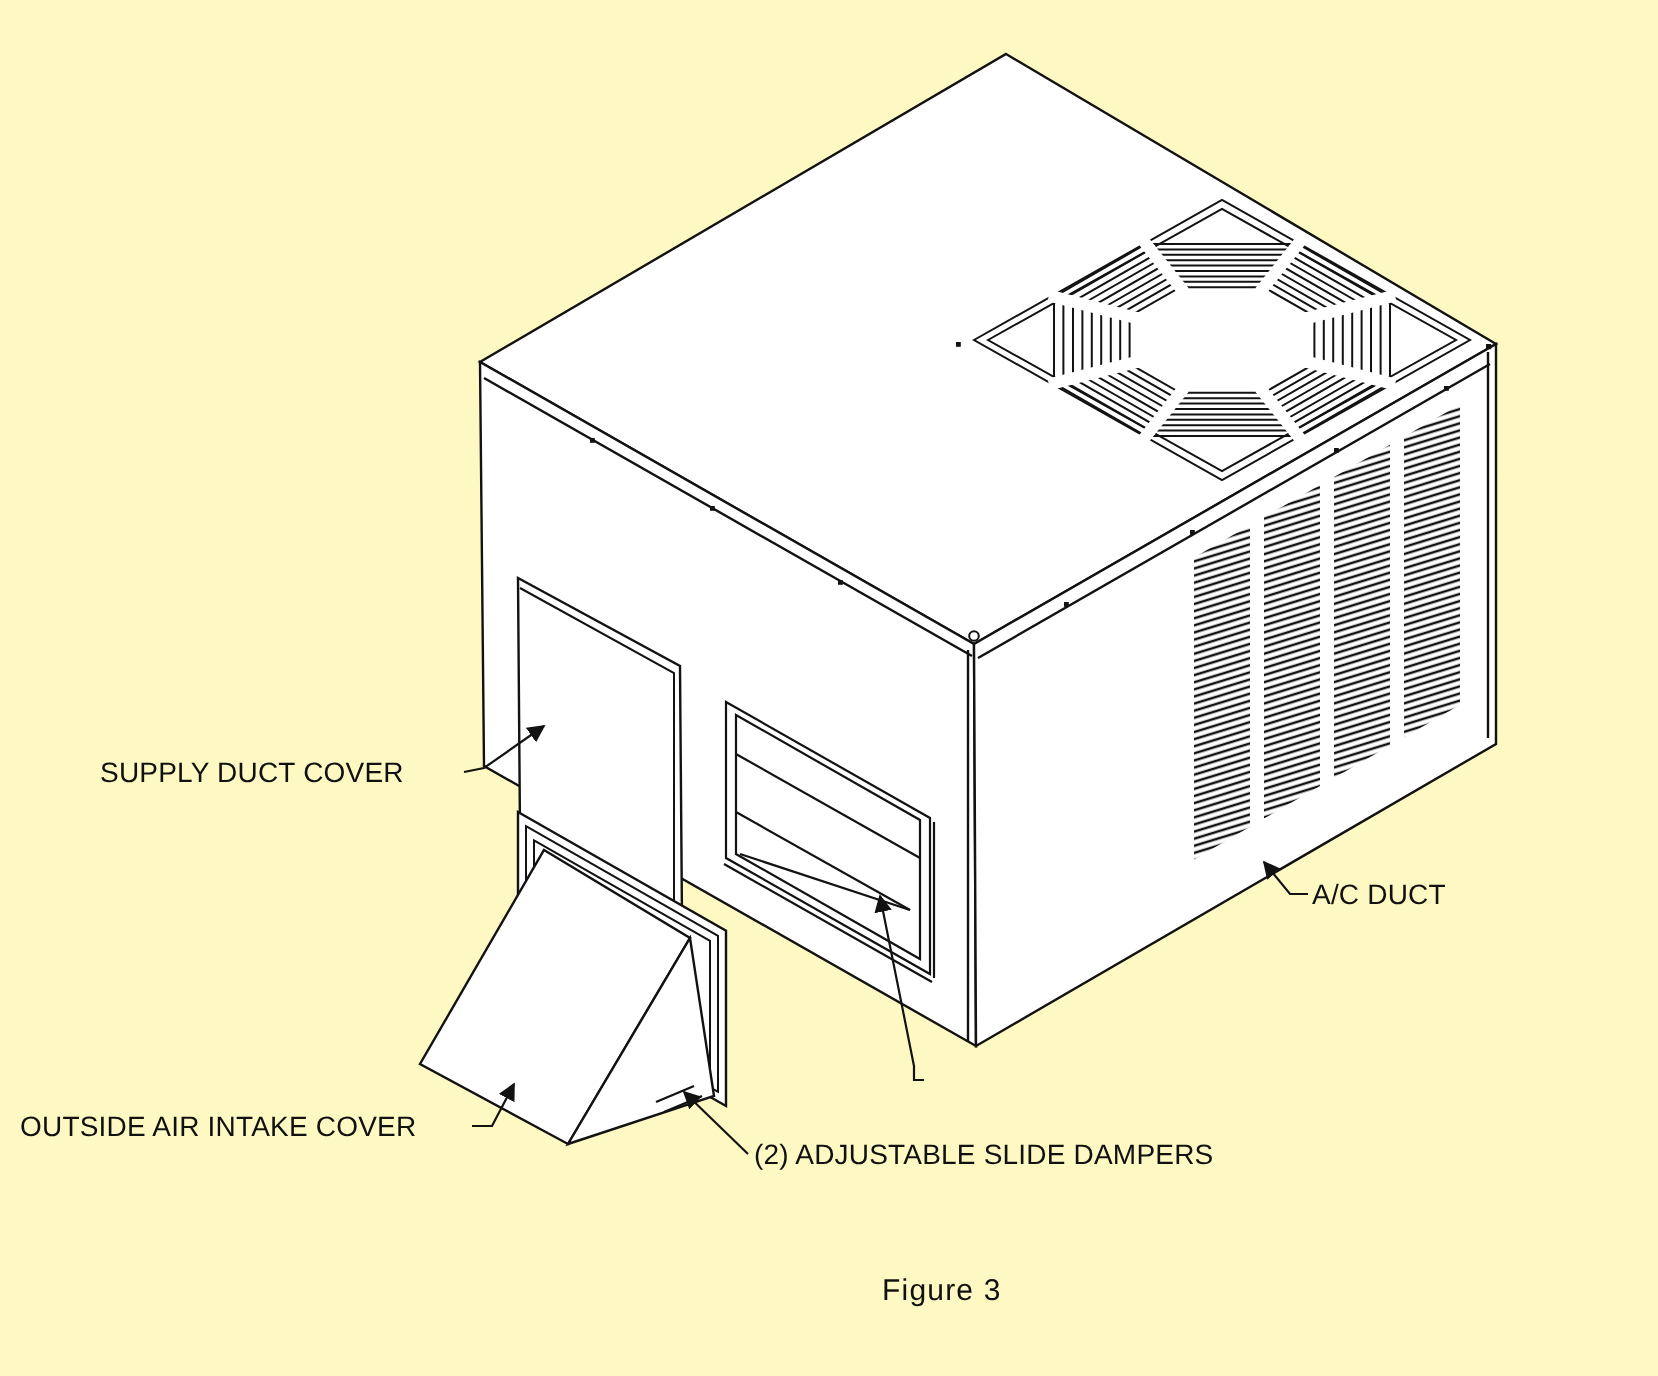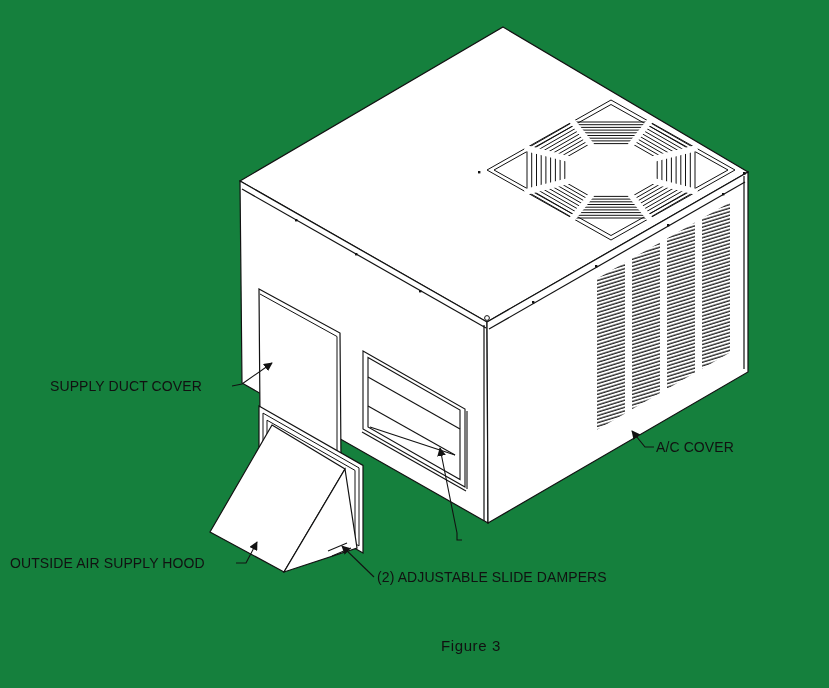--- a/index.html
+++ b/index.html
@@ -1,17 +1,17 @@
 <!DOCTYPE html>
 <html><head>
 <meta charset="utf-8">
 <style>
   html,body{margin:0;padding:0;background:#ffffff;}
   .stage{
-    position:relative;width:829px;height:688px;background:#15803d;overflow:hidden;
+    position:relative;width:829px;height:688px;background:#fef9c3;overflow:hidden;
     font-family:"Liberation Sans", sans-serif;
   }
   .stage svg{position:absolute;left:0;top:0;}
   .lbl{
     position:absolute;white-space:nowrap;color:#111111;
     font-size:14px;line-height:15px;letter-spacing:0.1px;
   }
   .cap{
     position:absolute;white-space:nowrap;color:#111111;
     font-size:15px;line-height:16px;letter-spacing:0.6px;
@@ -121,21 +121,21 @@
       <polyline marker-end="url(#arrow)" points="232,386 242,384 272,363"></polyline>
       <polyline marker-end="url(#arrow)" points="236,563 246,563 257,542"></polyline>
       <polyline marker-end="url(#arrow)" points="462,540 457,540 457,533 440,448"></polyline>
       <polyline marker-end="url(#arrow)" points="374,577 342,546"></polyline>
       <polyline marker-end="url(#arrow)" points="654,447 645,447 632,431"></polyline>
     </g>
   </svg>
 
   <div class="lbl" style="left:50px;top:379px;">SUPPLY DUCT COVER</div>
 
-  <div class="lbl" style="left:10px;top:556px;">OUTSIDE AIR SUPPLY HOOD</div>
+  <div class="lbl" style="left:10px;top:556px;">OUTSIDE AIR INTAKE COVER</div>
 
 
   <div class="lbl" style="left:377px;top:570px;text-align:right;">(2) ADJUSTABLE SLIDE DAMPERS</div>
 
-  <div class="lbl" style="left:656px;top:440px;">A/C COVER</div>
+  <div class="lbl" style="left:656px;top:440px;">A/C DUCT</div>
 
   <div class="cap" style="left:441px;top:638px;">Figure 3</div>
 </div>
 
 </body></html>

